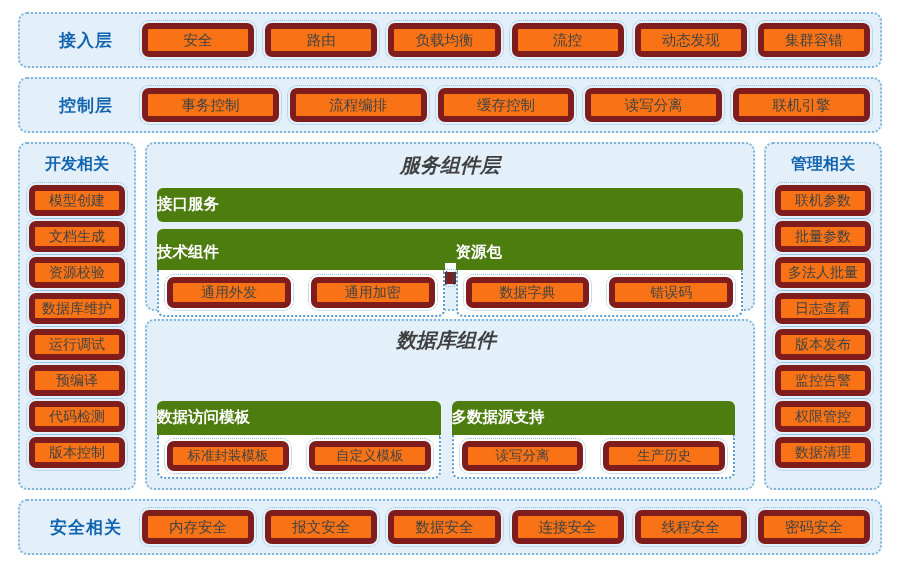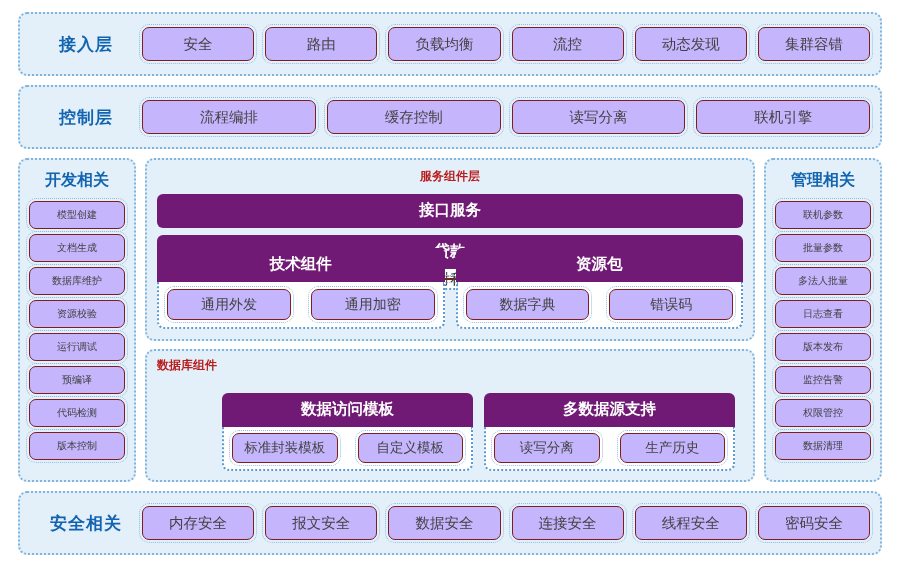--- a/index.html
+++ b/index.html
@@ -27,21 +27,21 @@
   
   .panel {
     background: #e3f0fa;
     border: 2px dotted #7fb4de;
     border-radius: 9px;
     box-sizing: border-box;
   }
 
   
   .layer-row {
-    height: 64px;
+    height: 56px;
     display: flex;
     align-items: center;
     padding: 0 10px;
     gap: 0;
   }
   .layer-label {
     color: #1264b0;
     font-weight: bold;
     font-size: 17px;
     letter-spacing: 1px;
@@ -52,22 +52,22 @@
   }
   .layer-items {
     flex: 1;
     display: flex;
     align-items: center;
     gap: 11px;
   }
 
   
   .pill {
-    background: #c4b5fd;
-    border: 1px solid #7f1d1d;
+    background: #f97316;
+    border: 6px solid #7f1d1d;
     border-radius: 7px;
     outline: 1px dotted #8fbde4;
     outline-offset: 2px;
     color: #424242;
     font-size: 14.5px;
     height: 34px;
     display: flex;
     align-items: center;
     justify-content: center;
     white-space: nowrap;
@@ -100,21 +100,21 @@
     font-weight: bold;
     font-size: 16px;
     text-align: center;
     padding: 3px 0 5px 0;
     white-space: nowrap;
   }
   .side-col .pill {
     flex: 1 1 0;
     height: auto;
     min-height: 0;
-    font-size: 10px;
+    font-size: 14px;
     text-align: center;
   }
 
   
   .center-col {
     flex: 1;
     display: flex;
     flex-direction: column;
     gap: 8px;
     min-width: 0;
@@ -125,39 +125,41 @@
     padding: 4px 10px 10px 10px;
     display: flex;
     flex-direction: column;
     gap: 7px;
     min-height: 0;
   }
   .db-panel {
     flex: 0 0 101px;
     padding: 2px 18px 9px 10px;
     display: flex;
+    flex-direction: column;
     gap: 5px;
   }
 
   .panel-title {
-    color: #b91c1c;
+    color: #404040;
     font-weight: bold;
-    font-size: 12px;
+    font-size: 20px;
     text-align: center;
     padding: 4px 0 2px 0;
     white-space: nowrap;
+    font-style: italic;
   }
 
   
   .bluebar {
-    background: #701a75;
+    background: #4d7c0f;
     color: #ffffff;
     font-weight: bold;
     font-size: 15.5px;
-    text-align: center;
+    text-align: left;
     border-radius: 6px;
     padding: 6px 0 7px 0;
     white-space: nowrap;
   }
   .bluebar.flat-bottom {
     border-radius: 6px 6px 0 0;
   }
 
   
   .card {
@@ -242,35 +244,36 @@
       <div class="pill">负载均衡</div>
       <div class="pill">流控</div>
       <div class="pill">动态发现</div>
       <div class="pill">集群容错</div>
     </div>
   </div>
 
   <div class="panel layer-row">
     <div class="layer-label">控制层</div>
     <div class="layer-items">
+      <div class="pill">事务控制</div>
       <div class="pill">流程编排</div>
       <div class="pill">缓存控制</div>
       <div class="pill">读写分离</div>
       <div class="pill">联机引擎</div>
     </div>
   </div>
 
   <div class="middle">
 
     <div class="panel side-col">
       <div class="side-title">开发相关</div>
       <div class="pill">模型创建</div>
       <div class="pill">文档生成</div>
+      <div class="pill">资源校验</div>
       <div class="pill">数据库维护</div>
-      <div class="pill">资源校验</div>
       <div class="pill">运行调试</div>
       <div class="pill">预编译</div>
       <div class="pill">代码检测</div>
       <div class="pill">版本控制</div>
     </div>
 
     <div class="center-col">
 
       <div class="panel service-panel">
         <div class="panel-title">服务组件层</div>

